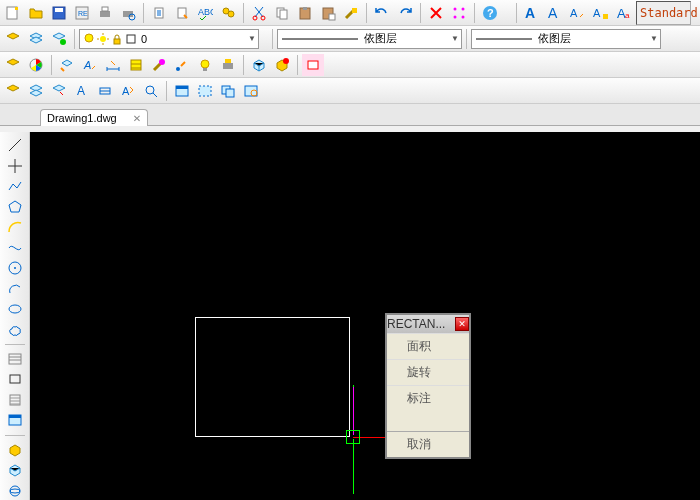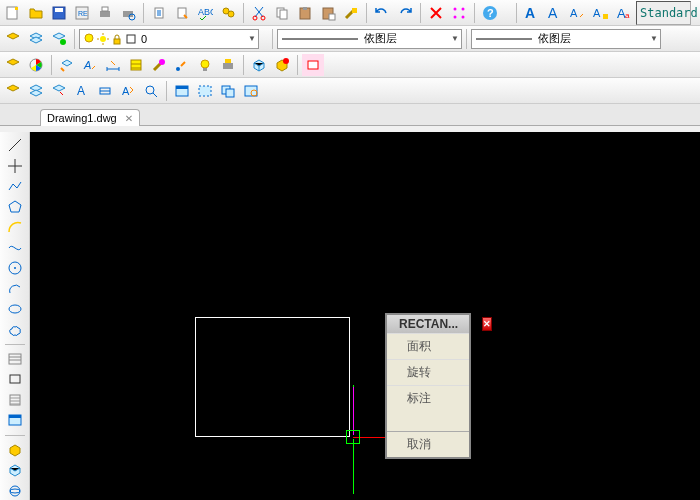--- a/index.html
+++ b/index.html
@@ -51,21 +51,21 @@
   }
   .dropdown .arrow {
     margin-left: auto;
     font-size: 8px;
     color: #555;
   }
   .textbox {
     height: 14px;
     border: 1px inset #aaa;
     background: #eee;
-    color: #0f766e;
+    color: #c2410c;
     padding: 11px 3px;
     display: flex;
     align-items: center;
     font-size: 12px;
     font-family: monospace;
   }
   .tab-bar {
     height: 22px;
     background: #e8e8e8;
     display: flex;
@@ -75,21 +75,21 @@
   }
   .tab {
     background: #fff;
     border: 1px solid #aaa;
     border-bottom: none;
     border-radius: 4px 4px 0 0;
     padding: 2px 6px;
     font-size: 11px;
     display: flex;
     align-items: center;
-    gap: 8px;
+    gap: 16px;
     margin-bottom: -1px;
     cursor: pointer;
   }
   .tab .close { color: #888; font-size: 10px; cursor: pointer; }
   .main-area {
     position: absolute;
     left: 0; right: 0; top: 132px; bottom: 0;
     display: flex;
   }
   .side-tools {
@@ -127,27 +127,26 @@
   .cursor-box { position:absolute; border:1px solid lime; }
   .popup {
     position: absolute;
     background: #ece9d8;
     border: 2px solid #888;
     box-shadow: 2px 2px 4px rgba(0,0,0,0.4);
     font-size: 12px;
   }
   .popup-title {
     background: linear-gradient(#dcdcdc,#c0c0c0);
-    padding: 2px 12px;
+    padding: 2px 0;
     display: flex;
     align-items: center;
     justify-content: space-between;
-    font-weight: bold;
+    font-weight: normal;
     color: #333;
-    gap: 24px;
   }
   .popup-close {
     width: 14px; height: 14px;
     background: linear-gradient(#f66,#c00);
     border: 1px solid #800;
     color: #fff;
     font-size: 9px;
     display: flex;
     align-items: center;
     justify-content: center;

